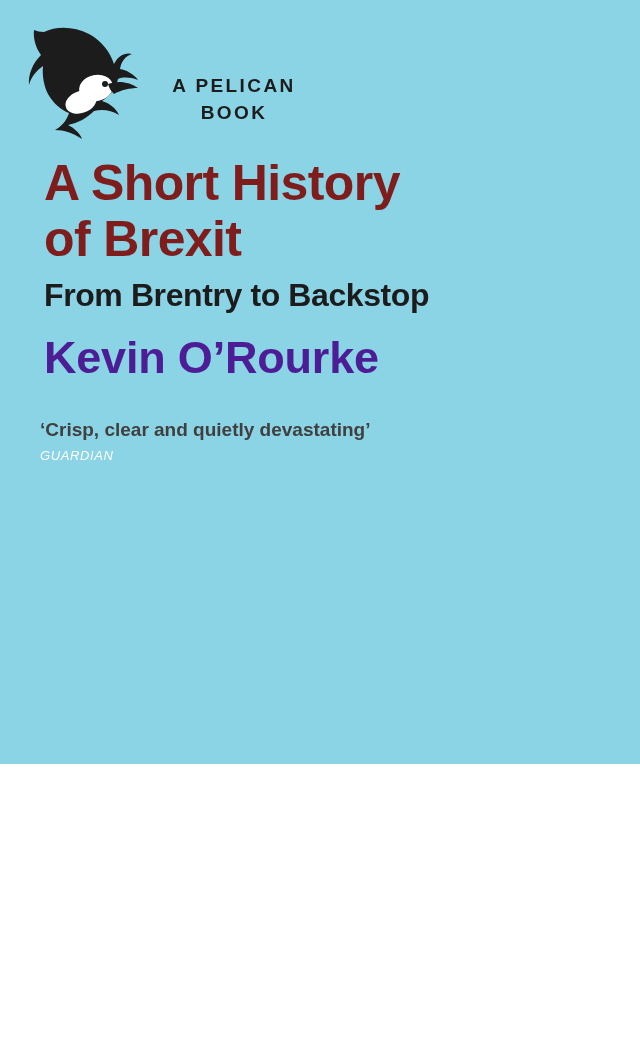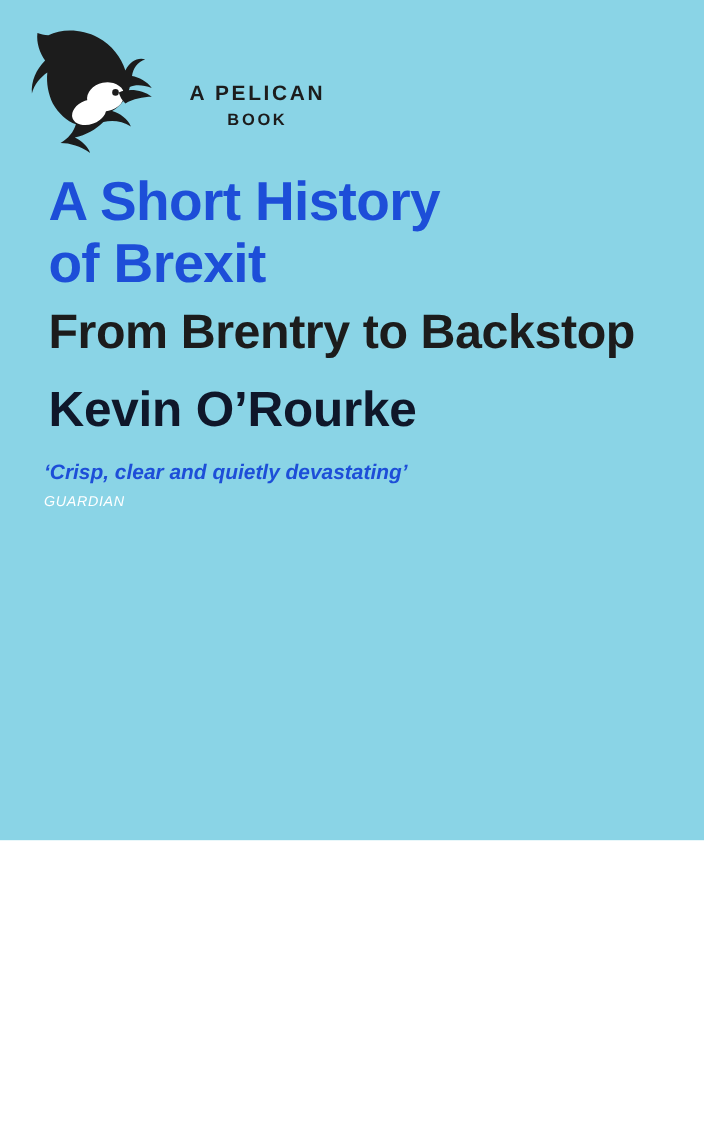--- a/index.html
+++ b/index.html
@@ -41,75 +41,74 @@
     text-align: center;
   }
   .imprint-line1 {
     font-size: 19px;
     letter-spacing: 2.4px;
     color: #1c1c1c;
     font-weight: 600;
     line-height: 1.25;
   }
   .imprint-line2 {
-    font-size: 15px;
+    font-size: 19px;
     letter-spacing: 2.4px;
     color: #1c1c1c;
     font-weight: 600;
     line-height: 1.25;
     margin-top: 3px;
   }
 
   
   .title-block {
     position: absolute;
     left: 44px;
     top: 155px;
     width: 560px;
   }
   .book-title {
     font-size: 50px;
     font-weight: 700;
-    color: #1d4ed8;
+    color: #7f1d1d;
     line-height: 1.12;
     letter-spacing: -0.6px;
     white-space: pre-line;
     margin: 0;
   }
   .book-subtitle {
-    font-size: 44px;
+    font-size: 32px;
     font-weight: 700;
     color: #1c1c1c;
     line-height: 1.15;
     letter-spacing: -0.4px;
     margin: 10px 0 0 0;
   }
   .book-author {
     font-size: 45px;
     font-weight: 600;
-    color: #0f172a;
+    color: #4c1d95;
     line-height: 1.15;
     letter-spacing: -0.2px;
     margin: 18px 0 0 0;
   }
 
   
   .quote-block {
     position: absolute;
     left: 40px;
     top: 418px;
     width: 520px;
   }
   .quote-text {
     font-size: 19px;
     font-weight: 600;
-    color: #1d4ed8;
+    color: #404040;
     line-height: 1.25;
     margin: 0;
-    font-style: italic;
   }
   .quote-source {
     font-size: 13px;
     font-weight: 400;
     font-style: italic;
     letter-spacing: 0.6px;
     color: #ffffff;
     margin: 6px 0 0 0;
   }
 

